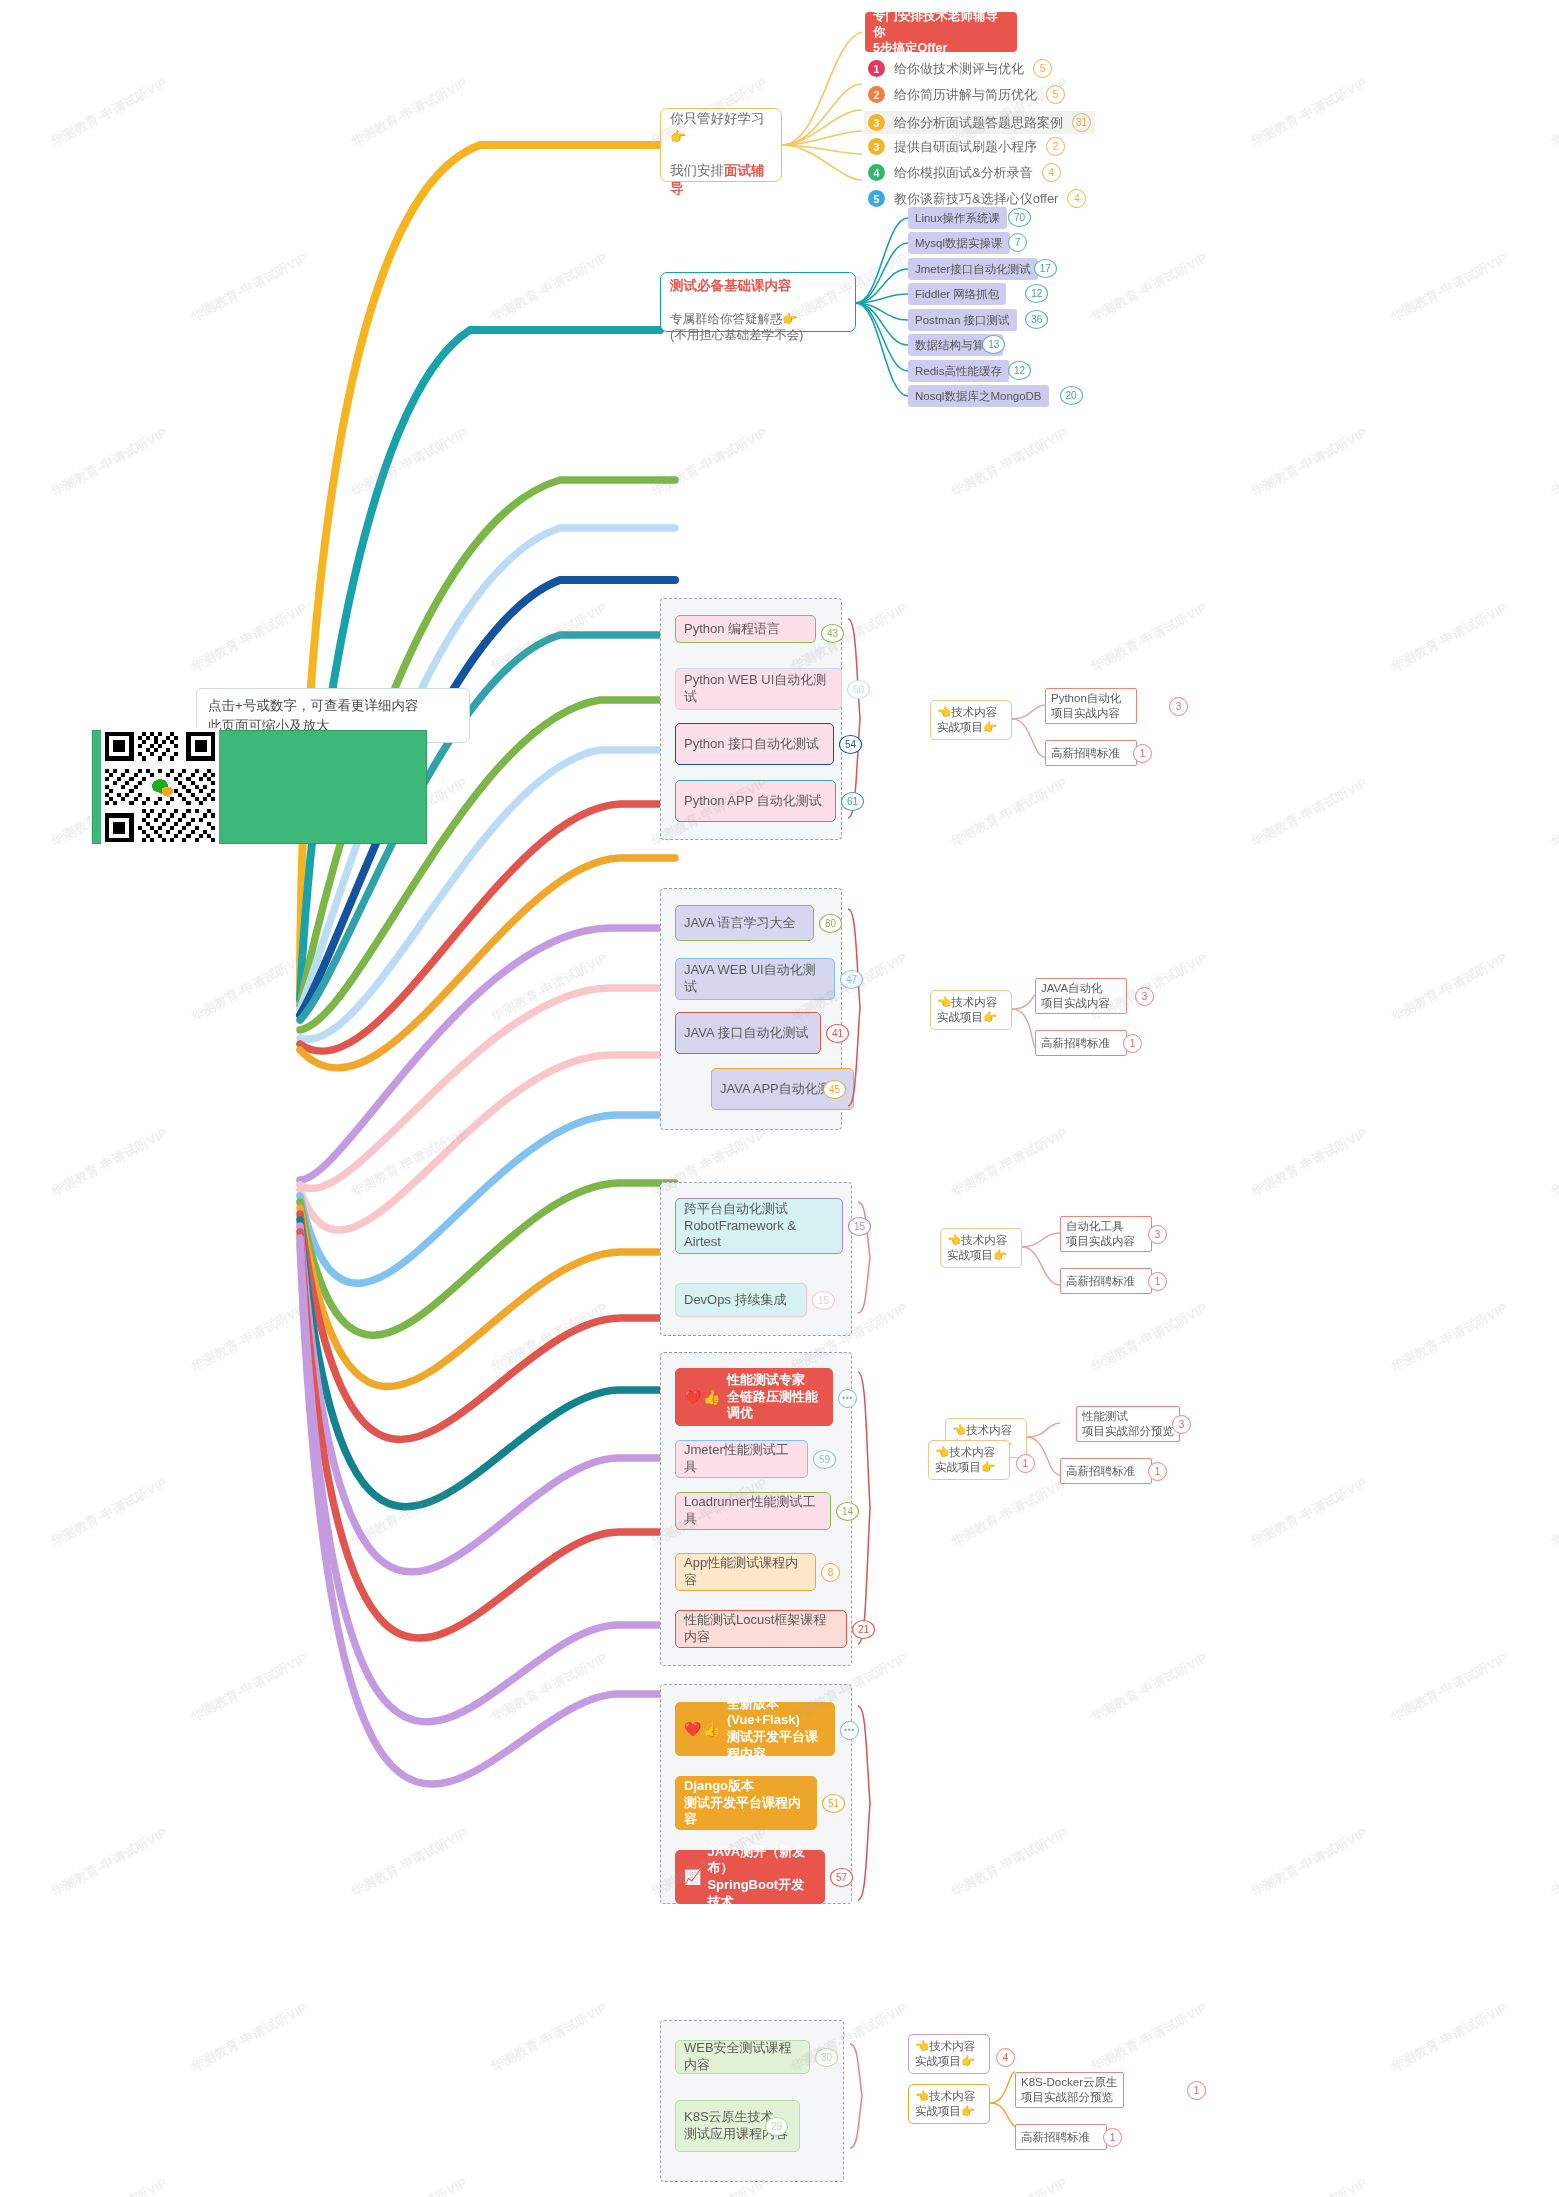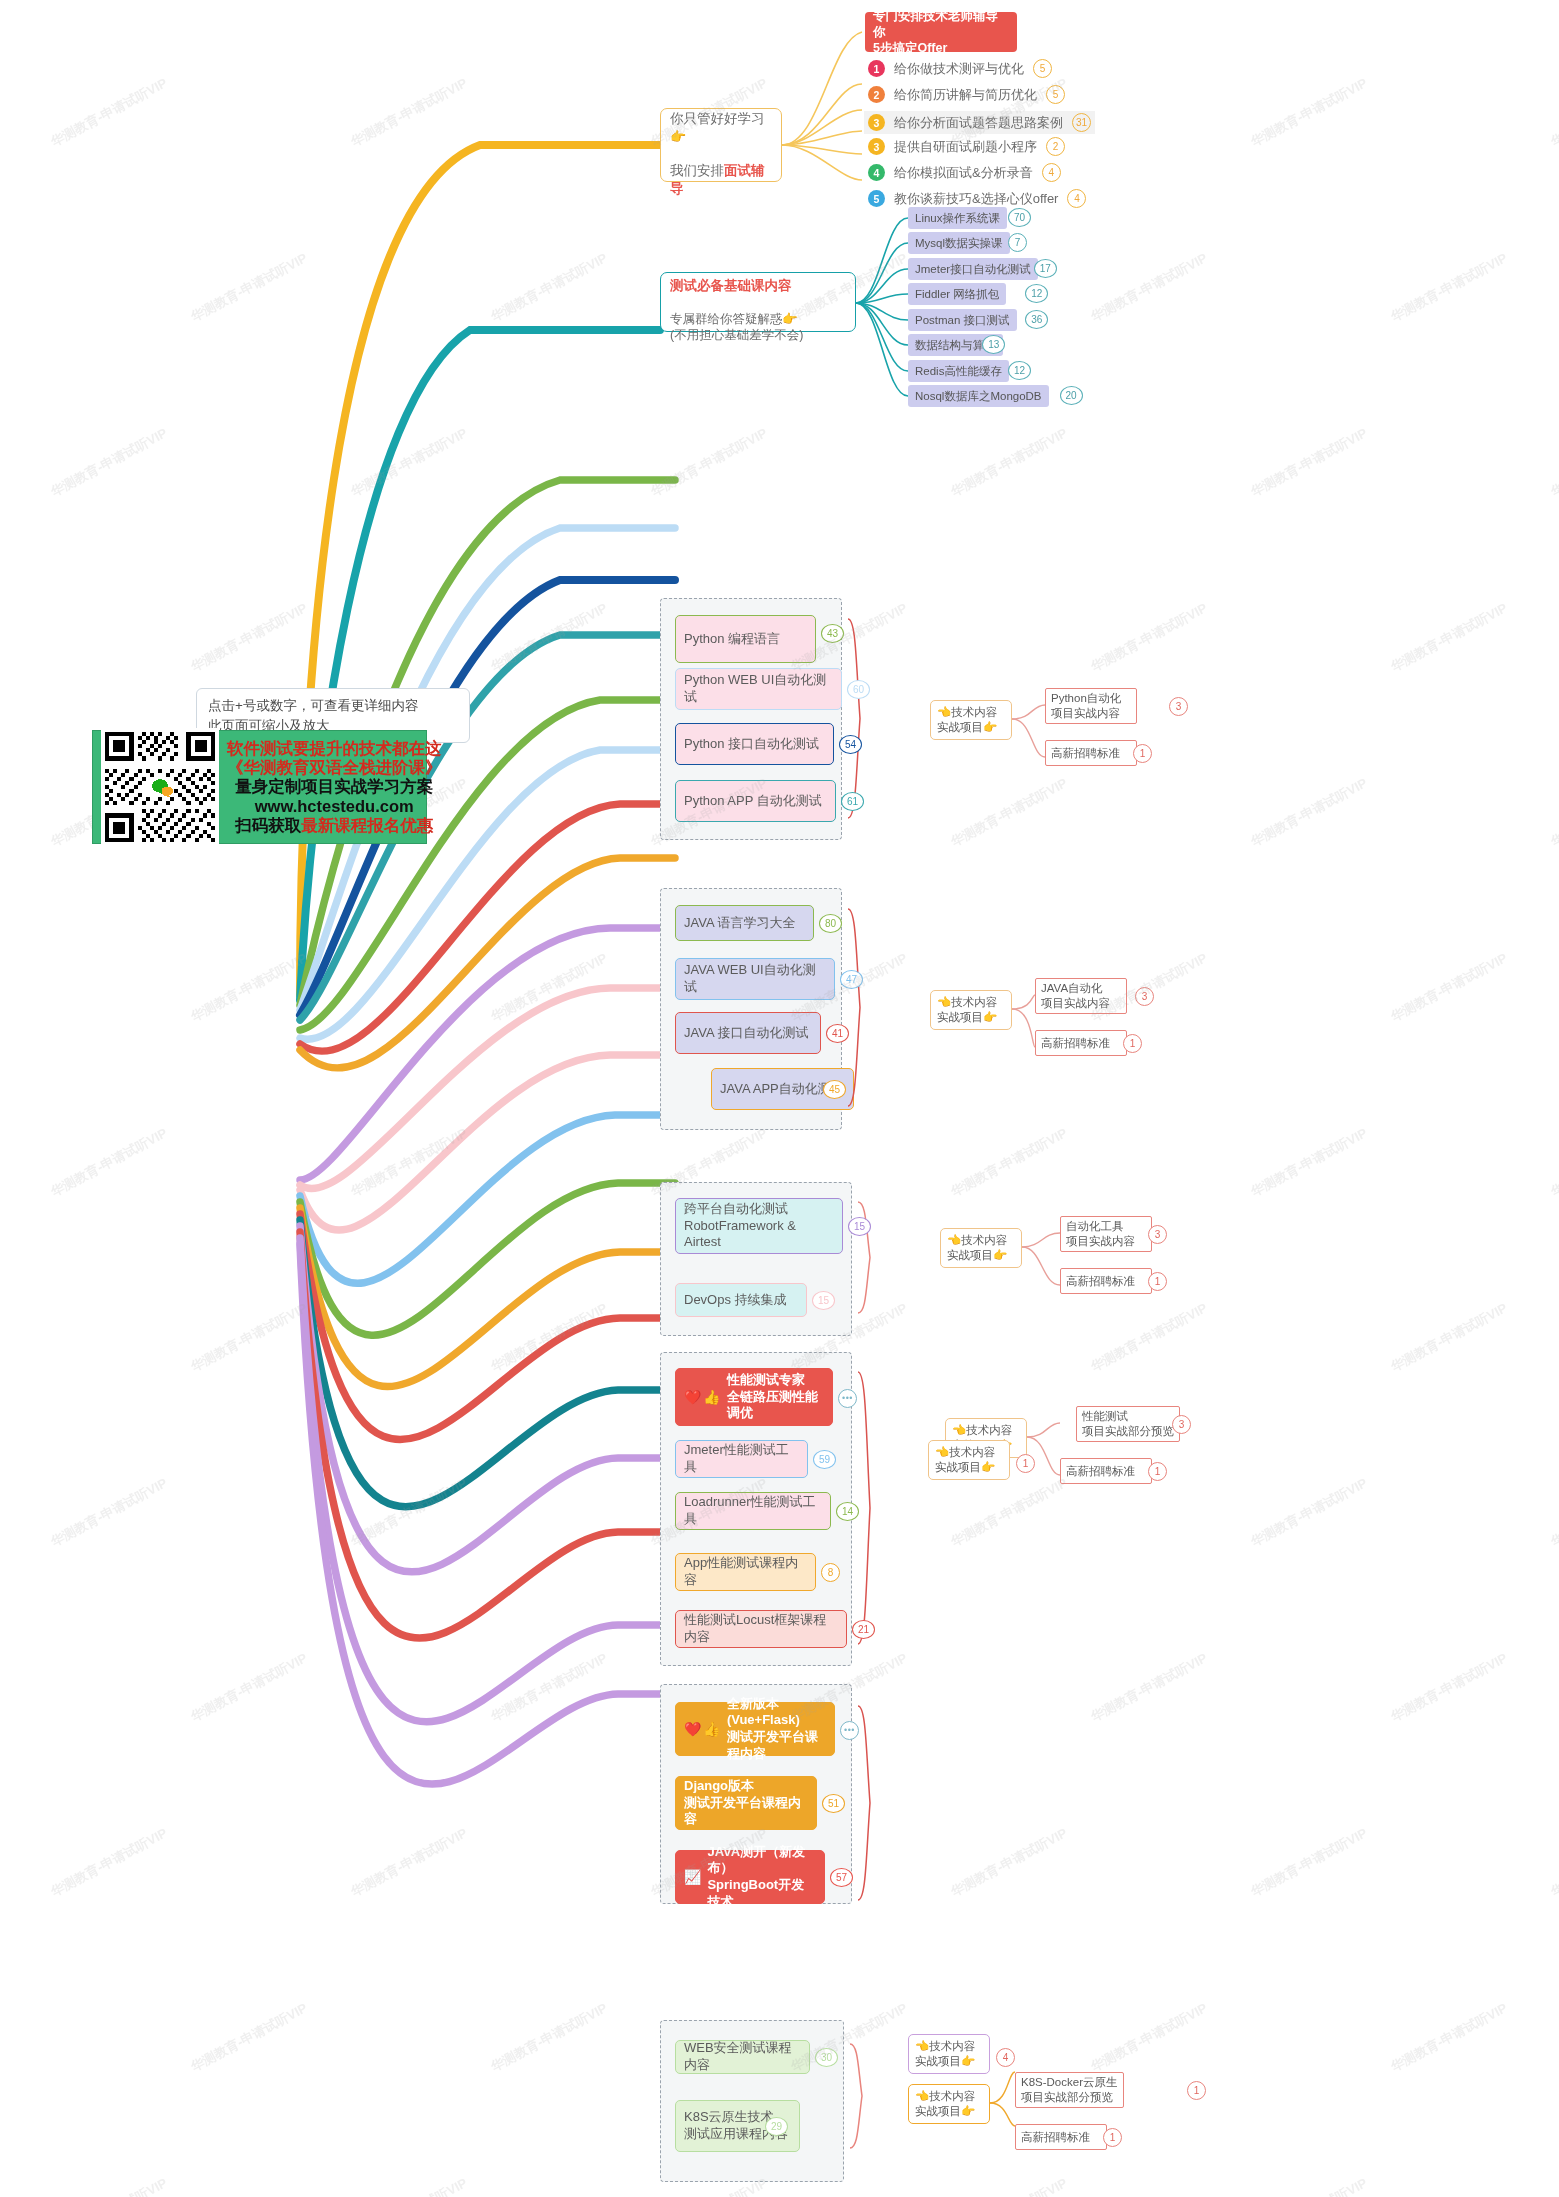--- a/index.html
+++ b/index.html
@@ -249,29 +249,20 @@
             <rect x="17" y="27" width="1" height="1"></rect>
             <rect x="20" y="27" width="1" height="1"></rect>
             <rect x="23" y="27" width="1" height="1"></rect>
             <rect x="27" y="27" width="1" height="1"></rect>
         </g>
         <circle cx="14.5" cy="14.5" r="2.6" fill="#fff"></circle>
         <path d="M12.6 14.1a1.9 1.5 0 1 1 2.4 1.45l.05 .8 -.75-.5a1.9 1.5 0 0 1 -1.7-1.75z" fill="#1aad19"></path>
         <path d="M14.9 15.5a1.4 1.1 0 1 1 1.9 1.02l.3 .55 -.62-.24a1.4 1.1 0 0 1 -1.58-1.33z" fill="#f5a623"></path>
       </svg>
     </div>
-    <div id="qrtext">
-      <div style="color:#d42a1e;">软件测试要提升的技术都在这</div>
-      <div style="color:#d42a1e;">《华测教育双语全栈进阶课》</div>
-      <div style="color:#111;">量身定制项目实战学习方案</div>
-      <div style="color:#111;font-weight:700;">www.hctestedu.com</div>
-      <div style="color:#111;">
-        <span>扫码获取</span><span class="qred">最新课程报名优惠</span>
-      </div>
-    </div>
   </div>
 
   <div class="node" style="left:660px;top:108px;width:122px;height:74px;border:1.6px solid #f0c060;
               border-radius:7px;background:#fff;padding:6px 9px;">
     <span class="nt" style="font-size:13.5px;color:#6b6b6b;">
       <span>你只管好好学习</span><span class="hand">👉</span><br>
       <span>我们安排</span><span style="color:#e8554d;font-weight:700;">面试辅导</span>
     </span>
   </div>
 
@@ -376,21 +367,21 @@
     <div class="badge w" style="left: 982.2px; top: 335px; border-color: rgb(90, 176, 184); color: rgb(76, 159, 168);">13</div>
     <div class="node" style="left: 908px; top: 360px; height: 22px; padding: 0px 7px; background: rgb(204, 204, 238); border-radius: 3px; font-size: 11.5px; color: rgb(85, 85, 85); white-space: nowrap;">
       <span class="nt">Redis高性能缓存</span>
     </div>
     <div class="badge w" style="left: 1008px; top: 361px; border-color: rgb(90, 176, 184); color: rgb(76, 159, 168);">12</div>
     <div class="node" style="left: 908px; top: 385px; height: 22px; padding: 0px 7px; background: rgb(204, 204, 238); border-radius: 3px; font-size: 11.5px; color: rgb(85, 85, 85); white-space: nowrap;">
       <span class="nt">Nosql数据库之MongoDB</span>
     </div>
     <div class="badge w" style="left: 1059.6px; top: 386px; border-color: rgb(90, 176, 184); color: rgb(76, 159, 168);">20</div>
     <div class="grpbox" style="left: 660px; top: 598px; width: 180px; height: 240px;"></div>
-    <div class="node" style="left: 675px; top: 615px; width: 141px; height: 48px; background: rgb(252, 223, 232); border: 1.6px solid rgb(140, 185, 79); border-radius: 5px; padding: 2px 8px; font-size: 13px; color: rgb(91, 91, 91);">
+    <div class="node" style="left: 675px; top: 615px; width: 141px; height: 28px; background: rgb(252, 223, 232); border: 1.6px solid rgb(140, 185, 79); border-radius: 5px; padding: 2px 8px; font-size: 13px; color: rgb(91, 91, 91);">
       <span class="nt">Python 编程语言</span>
     </div>
     <div class="badge w" style="left: 821px; top: 623.5px; border-color: rgb(140, 185, 79); color: rgb(140, 185, 79);">43</div>
     <div class="node" style="left: 675px; top: 668px; width: 167px; height: 42px; background: rgb(252, 223, 232); border: 1.6px solid rgb(188, 220, 245); border-radius: 5px; padding: 2px 8px; font-size: 13px; color: rgb(91, 91, 91);">
       <span class="nt">Python WEB UI自动化测试</span>
     </div>
     <div class="badge w" style="left: 847px; top: 679.5px; border-color: rgb(188, 220, 245); color: rgb(188, 220, 245);">60</div>
     <div class="node" style="left: 675px; top: 723px; width: 159px; height: 42px; background: rgb(252, 223, 232); border: 1.6px solid rgb(20, 83, 158); border-radius: 5px; padding: 0 8px; font-size: 13px; color: rgb(91, 91, 91);">
       <span class="nt">Python 接口自动化测试</span>
     </div>

